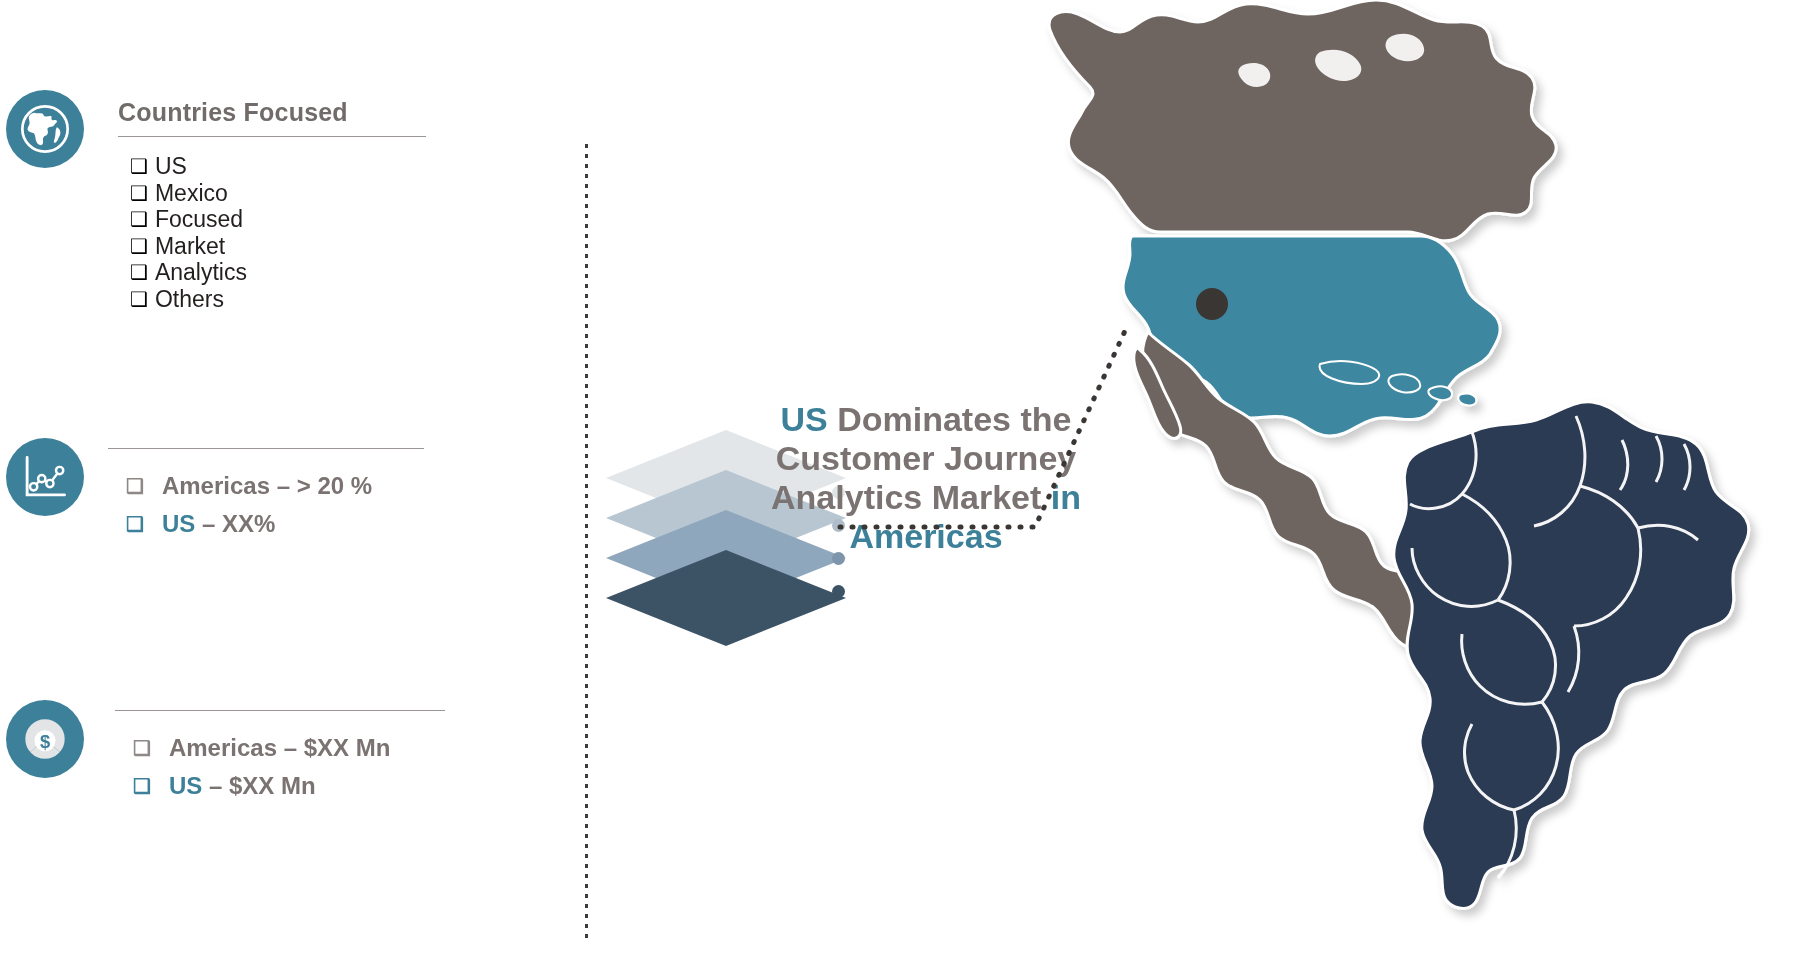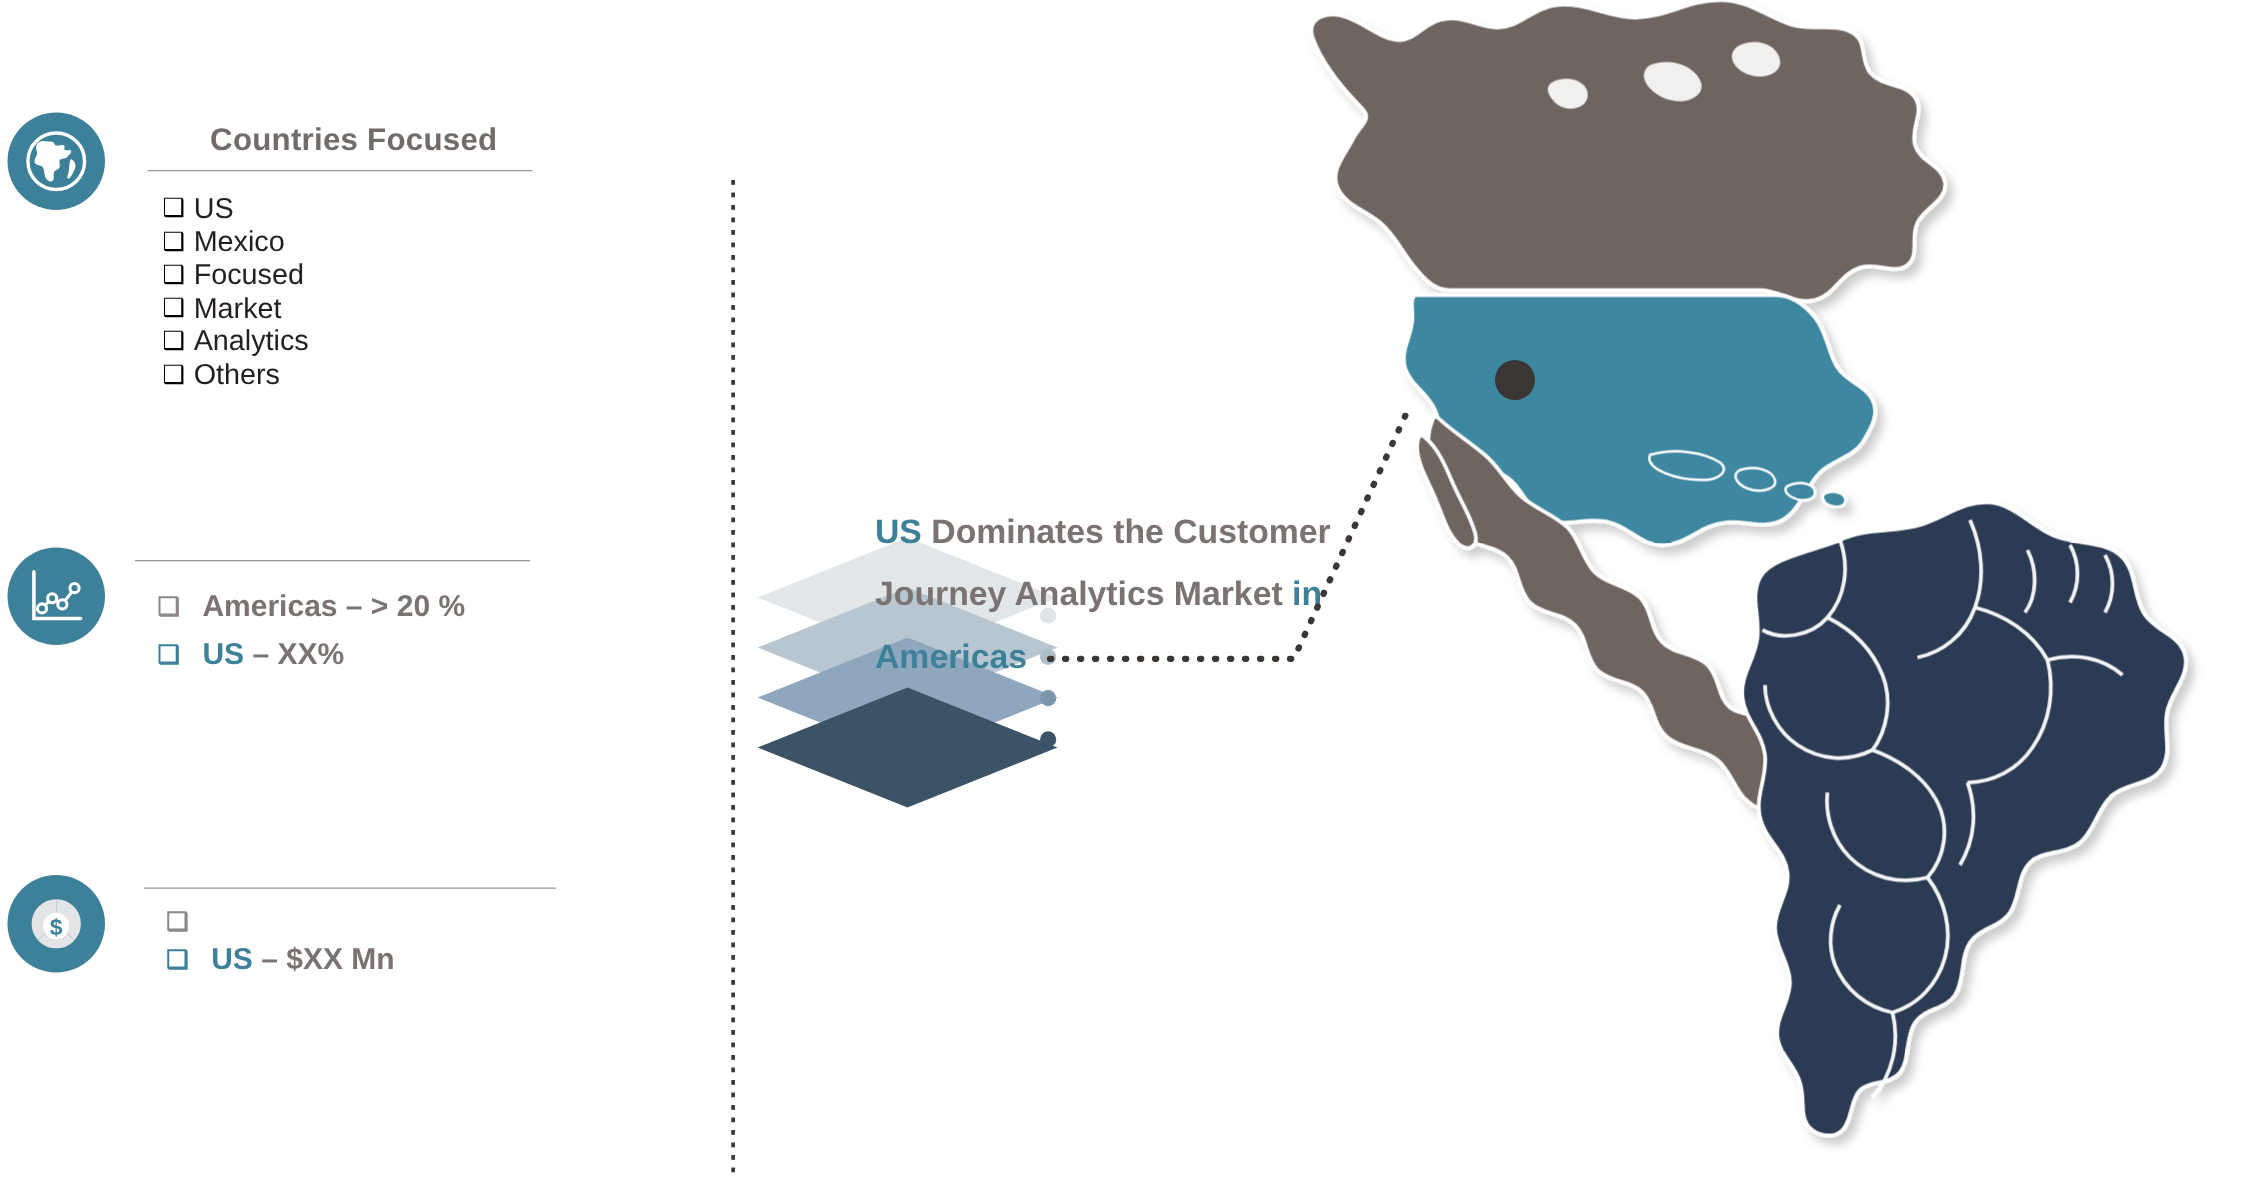--- a/index.html
+++ b/index.html
@@ -55,21 +55,20 @@
   .section-cagr .section-body      { left: 108px; top: 10px; width: 330px; }
   .section-market .section-body    { left: 115px; top: 10px; width: 330px; }
 
   .section-title {
     font-size: 25px;
     font-weight: bold;
     color: #716b69;
     letter-spacing: 0.2px;
     padding-bottom: 9px;
     white-space: nowrap;
-    text-align: center;
   }
   .section-rule {
     height: 1px;
     background: #9b9693;
     width: 308px;
   }
   .section-cagr .section-rule   { width: 316px; }
   .section-market .section-rule { width: 330px; }
 
   
@@ -162,24 +161,24 @@
   .stack-dot.d2 { top: 39px; background: #aebdc9; }
   .stack-dot.d3 { top: 72px; background: #7e96ab; }
   .stack-dot.d4 { top: 105px; background: #3c5366; }
 
   
   .headline {
     position: absolute;
     left: 700px;
     top: 400px;
     width: 452px;
-    text-align: left;
-    font-size: 27px;
+    text-align: center;
+    font-size: 34px;
     font-weight: bold;
-    line-height: 50px;
+    line-height: 39px;
     color: #7a7371;
   }
   .headline .hl-accent { color: #3d8099; }
 
   
   .connector {
     position: absolute;
     left: 830px;
     top: 330px;
     width: 460px;
@@ -277,20 +276,21 @@
         <circle cx="32" cy="32" r="24" fill="none" stroke="#3d8099" stroke-width="3"></circle>
         <circle cx="32" cy="34" r="12" fill="#ffffff"></circle>
         <text x="32" y="42" text-anchor="middle" font-family="Liberation Sans, sans-serif" font-size="21" font-weight="bold" fill="#3d8099">$</text>
       </svg>
     </div>
     <div class="section-body">
       <div class="section-rule"></div>
       <ul class="stat-list">
         <li>
           <span class="cb">❑</span>
+          <span><span class="plain-text">Americas</span><span class="plain-text"> – $XX Mn</span></span>
         </li>
         <li class="accent">
           <span class="cb">❑</span>
           <span><span class="accent-text">US</span><span class="plain-text"> – $XX Mn</span></span>
         </li>
       </ul>
     </div>
   </div>
 </div>
 

